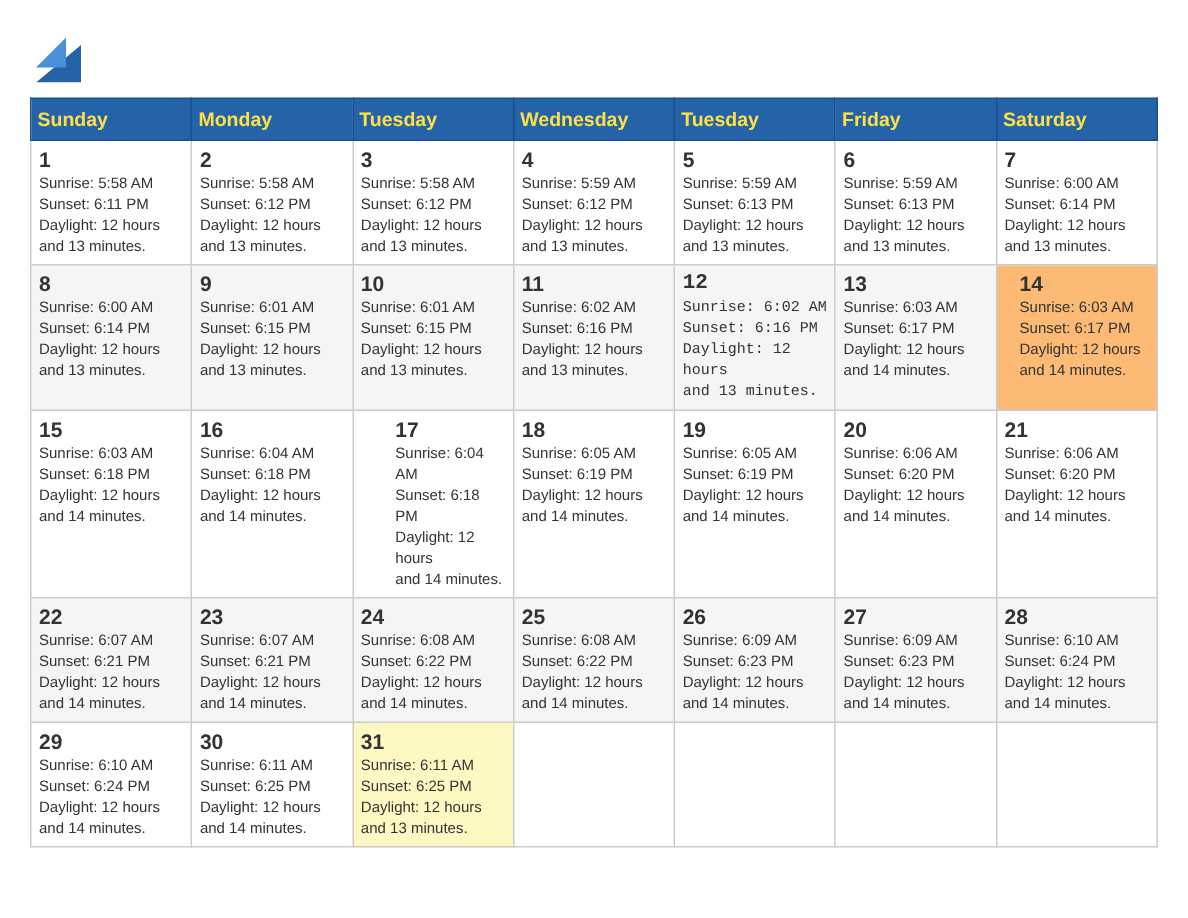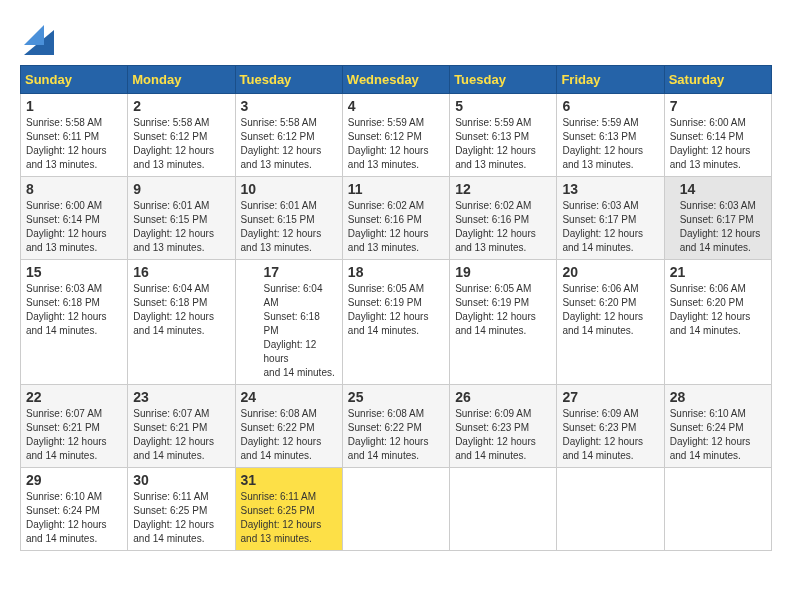--- a/index.html
+++ b/index.html
@@ -202,37 +202,37 @@
         </div>
       </td>
         <td style="background: rgb(245, 245, 245);">
         <div class="day-number">11</div>
         <div class="day-info">
           Sunrise: 6:02 AM<br>
           Sunset: 6:16 PM<br>
           Daylight: 12 hours <br>and 13 minutes.
         </div>
       </td>
-        <td style="background: rgb(245, 245, 245);">
+        <td style="background: rgb(245, 245, 245); font-family: Liberation Mono, monospace;">
         <div class="day-number">12</div>
         <div class="day-info">
           Sunrise: 6:02 AM<br>
           Sunset: 6:16 PM<br>
           Daylight: 12 hours <br>and 13 minutes.
         </div>
       </td>
         <td style="background: rgb(245, 245, 245);">
         <div class="day-number">13</div>
         <div class="day-info">
           Sunrise: 6:03 AM<br>
           Sunset: 6:17 PM<br>
           Daylight: 12 hours <br>and 14 minutes.
         </div>
       </td>
-        <td style="background: #e5e5e5; padding-left: 15px;">
+        <td style="background: #fdba74; padding-left: 15px;">
         <div class="day-number">14</div>
         <div class="day-info">
           Sunrise: 6:03 AM<br>
           Sunset: 6:17 PM<br>
           Daylight: 12 hours <br>and 14 minutes.
         </div>
       </td>
       </tr>
       <tr>
         <td style="background: rgb(255, 255, 255);">
@@ -360,21 +360,21 @@
         </div>
       </td>
         <td style="background: rgb(255, 255, 255);">
         <div class="day-number">30</div>
         <div class="day-info">
           Sunrise: 6:11 AM<br>
           Sunset: 6:25 PM<br>
           Daylight: 12 hours <br>and 14 minutes.
         </div>
       </td>
-        <td style="background: #fde047;">
+        <td style="background: #fef9c3;">
         <div class="day-number">31</div>
         <div class="day-info">
           Sunrise: 6:11 AM<br>
           Sunset: 6:25 PM<br>
           Daylight: 12 hours <br>and 13 minutes.
         </div>
       </td>
         <td class="empty-cell" style="background: rgb(255, 255, 255);"></td>
         <td class="empty-cell" style="background: rgb(255, 255, 255);"></td>
         <td class="empty-cell" style="background: rgb(255, 255, 255);"></td>

